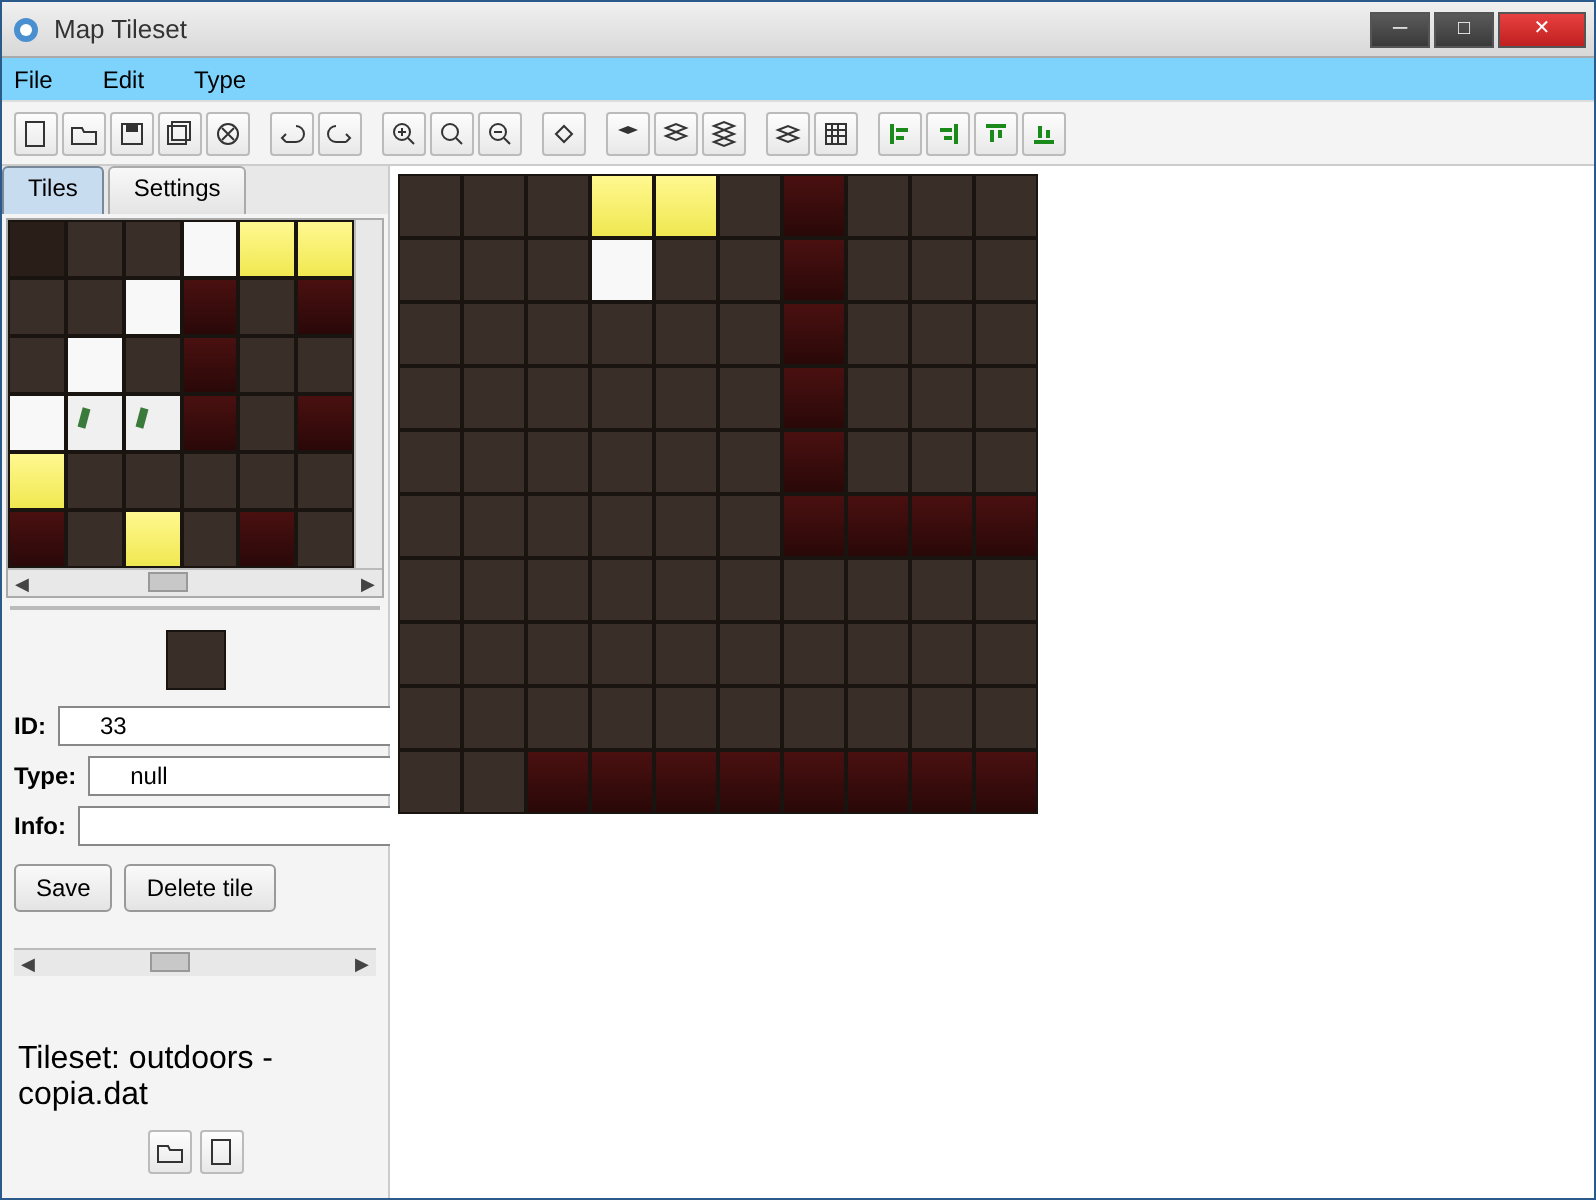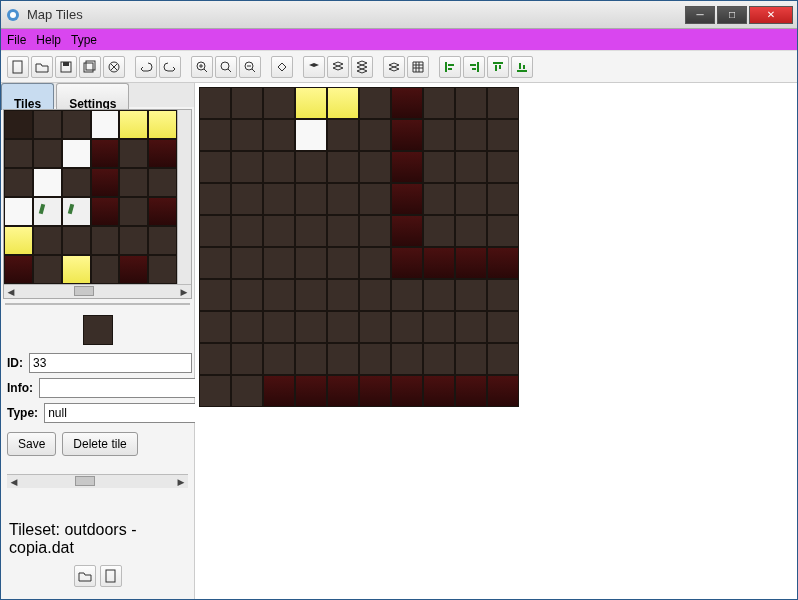--- a/index.html
+++ b/index.html
@@ -6,79 +6,79 @@
 body { font-family: "Segoe UI", Tahoma, sans-serif; font-size: 12px; background: #fff; width: 798px; height: 600px; overflow: hidden; }
 .window { width: 798px; height: 600px; border: 1px solid #2a5a8a; background: #fff; display: flex; flex-direction: column; }
 .titlebar { height: 28px; background: linear-gradient(#f0f0f0, #d8d8d8); display: flex; align-items: center; padding: 0 4px; border-bottom: 1px solid #aaa; }
 .titlebar .icon { width: 16px; height: 16px; margin-right: 6px; }
 .titlebar .title { flex: 1; color: #333; font-size: 13px; }
 .winbtns { display: flex; gap: 2px; }
 .winbtn { width: 30px; height: 18px; border: 1px solid #555; display: flex; align-items: center; justify-content: center; font-size: 10px; line-height: 1; }
 .winbtn.min { background: linear-gradient(#5a5a5a,#3a3a3a); color: #fff; }
 .winbtn.max { background: linear-gradient(#5a5a5a,#3a3a3a); color: #fff; }
 .winbtn.close { background: linear-gradient(#e84040,#c02020); color: #fff; width: 44px; }
-.menubar { height: 22px; background: #d946ef; display: flex; align-items: center; padding: 0 6px; gap: 10px; border-bottom: 1px solid #ddd; }
+.menubar { height: 22px; background: #7dd3fc; display: flex; align-items: center; padding: 0 6px; gap: 25px; border-bottom: 1px solid #ddd; }
 .menubar span { cursor: default; }
 .toolbar { height: 32px; background: #f4f4f4; display: flex; align-items: center; padding: 0 6px; gap: 2px; border-bottom: 1px solid #ccc; }
 .tbtn { width: 22px; height: 22px; border: 1px solid #bbb; background: linear-gradient(#fdfdfd,#e8e8e8); border-radius: 2px; display: flex; align-items: center; justify-content: center; cursor: default; }
 .tbtn svg { width: 14px; height: 14px; }
 .tsep { width: 6px; height: 22px; }
 .content { flex: 1; display: flex; overflow: hidden; }
 .sidebar { width: 194px; background: #f4f4f4; border-right: 1px solid #ccc; display: flex; flex-direction: column; }
 .tabs { display: flex; height: 24px; background: #e8e8e8; }
-.tab { padding: 13px 12px; border: 1px solid #aaa; border-bottom: none; background: linear-gradient(#f8f8f8,#e4e4e4); margin-right: 2px; border-radius: 3px 3px 0 0; cursor: default; font-weight: bold; }
+.tab { padding: 3px 12px; border: 1px solid #aaa; border-bottom: none; background: linear-gradient(#f8f8f8,#e4e4e4); margin-right: 2px; border-radius: 3px 3px 0 0; cursor: default; }
 .tab.active { background: #c8dcf0; border-color: #789; }
 .palette { height: 190px; border: 1px solid #aaa; margin: 2px; position: relative; background: #2a2220; }
 .palette .pgrid { display: grid; grid-template-columns: repeat(6, 1fr); grid-template-rows: repeat(6, 1fr); width: calc(100% - 14px); height: calc(100% - 14px); }
 .ptile { border: 1px solid #1a1410; }
 .dark { background: #3a2e28; }
 .darker { background: #2a1e18; }
 .red { background: linear-gradient(#4a1010,#2a0808); }
 .white { background: #f8f8f8; }
 .yellow { background: linear-gradient(#fff890,#f0e850); }
 .grass { background: #f0f0f0; position: relative; }
 .grass::after { content:""; position:absolute; left:6px; top:6px; width:4px; height:10px; background:#3a7a3a; transform:rotate(15deg); }
 .scrollv { position: absolute; right: 0; top: 0; width: 14px; height: calc(100% - 14px); background: #e8e8e8; border-left: 1px solid #bbb; }
 .scrollh { position: absolute; left: 0; bottom: 0; height: 14px; width: 100%; background: #e8e8e8; border-top: 1px solid #bbb; display: flex; align-items: center; }
 .scrollh .arrow, .scrollv .arrow { width: 14px; height: 14px; display:flex; align-items:center; justify-content:center; font-size:9px; color:#444; }
 .scrollh .track { flex:1; position:relative; height:14px; }
 .scrollh .thumb { position:absolute; left:35%; width:20px; height:10px; top:1px; background:#c8c8c8; border:1px solid #999; }
 .props { padding: 8px 6px; flex:1; display:flex; flex-direction:column; }
 .preview { width: 30px; height: 30px; margin: 0 auto 8px; background: #3a2e28; border:1px solid #1a1410; }
 .prow { display: flex; align-items: center; margin-bottom: 5px; gap: 6px; }
 .prow label { width: 44px; font-weight: bold; }
-.prow input { flex: 1; height: 20px; border: 1px solid #888; padding: 1px 3px; font-size: 12px; font-family: inherit; }
+.prow input { flex: 1; height: 20px; border: 1px solid #888; padding: 1px 20px; font-size: 12px; font-family: inherit; }
 .btnrow { display: flex; gap: 6px; margin-top: 4px; text-align: center; }
 .btn { padding: 4px 10px; border: 1px solid #999; background: linear-gradient(#fafafa,#e4e4e4); border-radius: 3px; cursor: default; font-size: 12px; }
 .status { margin-top: auto; padding: 4px 2px; font-size: 16px; }
 .bottombtns { display:flex; gap:4px; justify-content:center; padding:4px; }
 .main { flex: 1; background: #fff; position: relative; padding: 4px; }
 .mapgrid { display: grid; grid-template-columns: repeat(10, 32px); grid-template-rows: repeat(10, 32px); gap: 0; }
 .mtile { width: 32px; height: 32px; border: 1px solid #1a1410; }
 </style>
 </head>
 <body>
 
 <div class="window">
   <div class="titlebar">
     <svg class="icon" viewBox="0 0 16 16">
         <circle cx="8" cy="8" r="6" fill="#4a90d0"></circle>
         <circle cx="8" cy="8" r="3" fill="#fff"></circle>
       </svg>
-    <span class="title">Map Tiles</span>
+    <span class="title">Map Tileset</span>
     <div class="winbtns">
       <div class="winbtn min">─</div>
       <div class="winbtn max">□</div>
       <div class="winbtn close">✕</div>
     </div>
   </div>
 
   <div class="menubar">
     <span>File</span>
-    <span>Help</span>
+    <span>Edit</span>
     <span>Type</span>
   </div>
 
   <div class="toolbar">
     <div class="tbtn">
         <svg viewBox="0 0 14 14">
           <rect x="2" y="1" width="9" height="12" fill="none" stroke="#333"></rect>
         </svg>
       </div>
     <div class="tbtn">
@@ -245,26 +245,26 @@
         </div>
       </div>
       <div style="height:2px;background:#bbb;margin:2px 4px;"></div>
       <div class="props">
         <div class="preview"></div>
         <div class="prow">
             <label>ID:</label>
             <input value="33" style="">
           </div>
         <div class="prow">
+            <label>Type:</label>
+            <input value="null" style="">
+          </div>
+        <div class="prow">
             <label>Info:</label>
             <input value="" style="">
-          </div>
-        <div class="prow">
-            <label>Type:</label>
-            <input value="null" style="">
           </div>
         <div class="btnrow">
           <div class="btn">Save</div>
           <div class="btn">Delete tile</div>
         </div>
         <div class="scrollh" style="position:relative;margin-top:18px;">
           <div class="arrow">◀</div>
             <div class="track">
               <div class="thumb"></div>
             </div>

